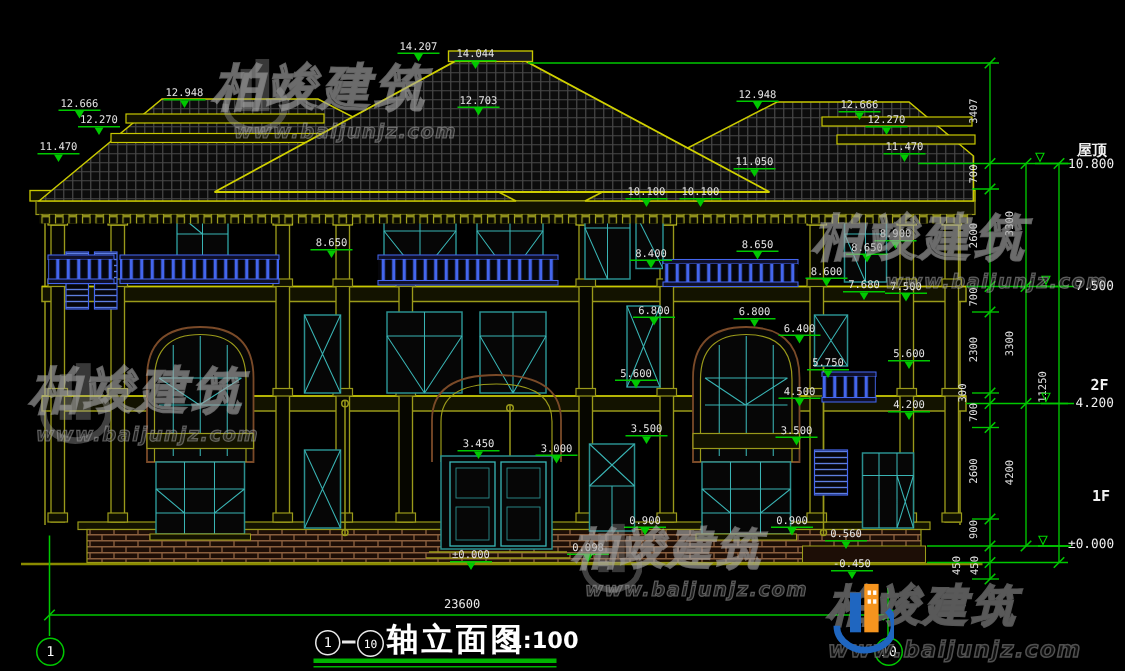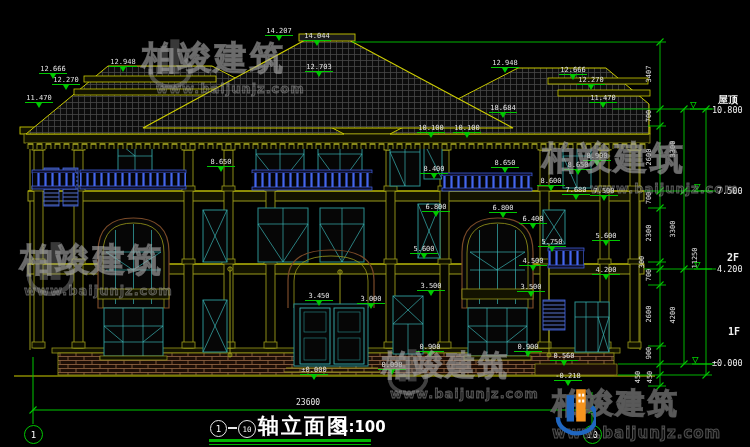--- a/index.html
+++ b/index.html
@@ -25,21 +25,21 @@
   
   .ttl{position:absolute;color:#fff;white-space:nowrap;z-index:6;font-family:"DejaVu Sans","Liberation Sans",sans-serif;}
   .ttl-main{font-size:21px;font-weight:bold;letter-spacing:2px;}
   .ttl-scale{font-size:15px;font-weight:bold;}
   .tbub{position:absolute;border:1.6px solid #e8e8e8;border-radius:50%;color:#fff;
         display:flex;align-items:center;justify-content:center;z-index:6;}
   .uline{position:absolute;background:#00b400;z-index:6;}
   .dash{position:absolute;background:#e8e8e8;z-index:6;}
   
   .wm{position:absolute;display:flex;align-items:flex-start;gap:6px;z-index:8;pointer-events:none;
-      font-family:"DejaVu Sans","Liberation Sans",sans-serif;}
+      font-family:"DejaVu Sans","Liberation Sans",sans-serif;font-style:italic;}
   .wm-col{display:flex;flex-direction:column;}
   .wm-t{font-weight:bold;white-space:nowrap;letter-spacing:3px;
         color:rgba(120,120,120,0.22);-webkit-text-stroke:1.2px rgba(175,175,175,0.55);}
   .wm-u{font-weight:bold;white-space:nowrap;letter-spacing:1px;
         color:rgba(120,120,120,0.25);-webkit-text-stroke:0.8px rgba(170,170,170,0.5);}
   .wm-dark .wm-t{color:rgba(15,15,15,0.9);-webkit-text-stroke:1.4px rgba(130,130,130,0.65);}
   .wm-dark .wm-u{color:rgba(15,15,15,0.9);-webkit-text-stroke:1px rgba(130,130,130,0.6);}
 </style>
 </head>
 <body>
@@ -334,21 +334,21 @@
       <span class="emt">12.270</span>
       <span class="eml"></span>
       <span class="emtri"></span>
     </div>
   <div class="em" style="left:586px;top:82px">
       <span class="emt">11.470</span>
       <span class="eml"></span>
       <span class="emtri"></span>
     </div>
   <div class="em" style="left:486px;top:92px">
-      <span class="emt">18.684</span>
+      <span class="emt">11.050</span>
       <span class="eml"></span>
       <span class="emtri"></span>
     </div>
   <div class="em" style="left:414px;top:112px">
       <span class="emt">10.100</span>
       <span class="eml"></span>
       <span class="emtri"></span>
     </div>
   <div class="em" style="left:450px;top:112px">
       <span class="emt">10.100</span>
@@ -474,21 +474,21 @@
       <span class="emt">0.098</span>
       <span class="eml"></span>
       <span class="emtri"></span>
     </div>
   <div class="em" style="left:297px;top:354px">
       <span class="emt">±0.000</span>
       <span class="eml"></span>
       <span class="emtri"></span>
     </div>
   <div class="em" style="left:551px;top:360px">
-      <span class="emt">-0.218</span>
+      <span class="emt">-0.450</span>
       <span class="eml"></span>
       <span class="emtri"></span>
     </div>
 
   <div class="vd" style="left:632px;top:58px">3407</div>
   <div class="vd" style="left:632px;top:100px">700</div>
   <div class="vd" style="left:632px;top:141px">2600</div>
   <div class="vd" style="left:632px;top:182px">700</div>
   <div class="vd" style="left:632px;top:217px">2300</div>
   <div class="vd" style="left:625px;top:246px">300</div>

